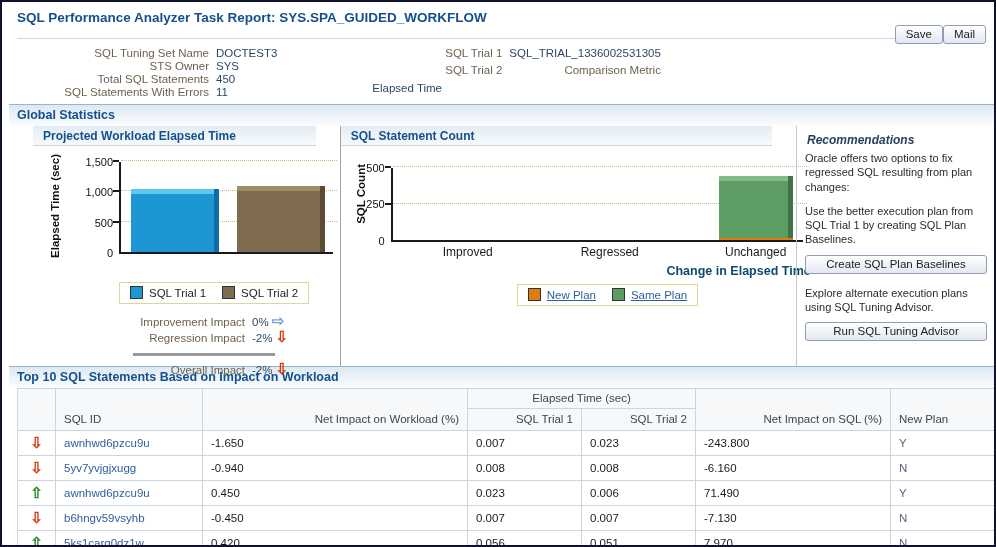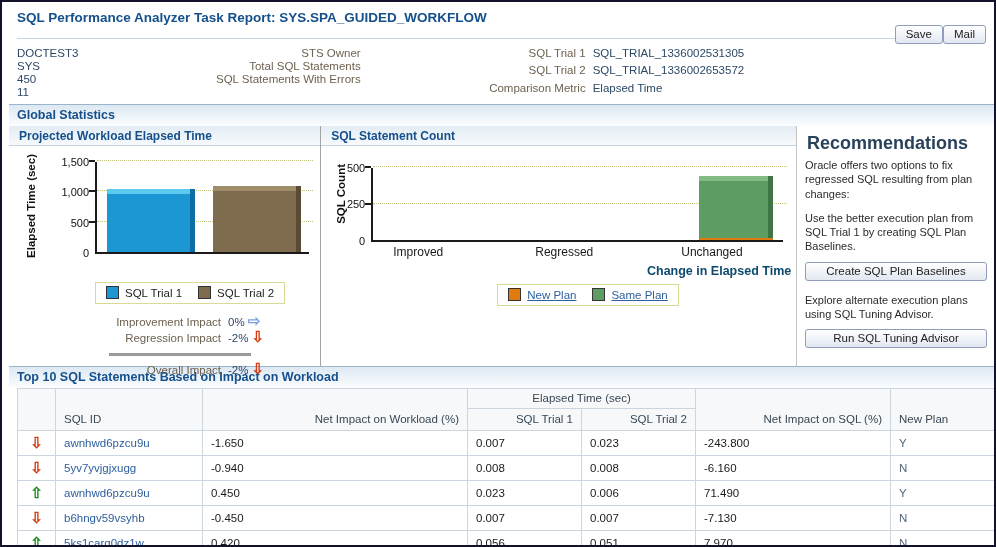--- a/index.html
+++ b/index.html
@@ -29,21 +29,21 @@
   .info-value { color:#2c4866; }
   
   .section-hdr {
     border-top: 1px solid #9ab4cc;
     background: linear-gradient(#dce8f2, #fcfdff);
     color:#15508c; font-weight: bold; font-size: 12.5px;
     padding: 3px 8px 4px; height: 22px;
   }
   
   .panels { display:flex; height: 240px; }
-  .panel { position: relative; }
+  .panel { position: relative; margin-left: 24px; }
   .p1 { width: 314px; }
   .p2 { width: 480px; border-left: 1px solid #a3a3a3; }
   .p3 { width: 198px; border-left: 1px solid #c6c6c6; }
   .panel-hdr {
     background: linear-gradient(#e3ecf4, #f7fafc);
     border-bottom: 1px solid #c5d4e2;
     color:#15508c; font-weight:bold; font-size: 12px; padding: 3px 10px 4px; height: 20px;
     white-space: nowrap;
   }
   
@@ -76,28 +76,28 @@
   [data-trend="flat"] { color:#7d9ede; }
   .impact-divider { margin: 7px 0 6px 100px; width: 142px; height: 3px; background:#9a9a9a; }
   
   .chart2 { position:relative; height: 218px; }
   .plot2 { left: 50px; top: 22px; width: 412px; height: 74px; }
   .stack { position:absolute; bottom:0; left: 326px; width: 74px; display:flex; flex-direction: column-reverse; }
   .seg-new  { background:#e07b10; }
   .seg-same { position:relative; --c:#5d9c62; --ct:#83bb85; --cr:#3f7544; background:var(--c); }
   .seg-same .cap { position:absolute; left:0; right:0; top:0; height:5px; background:var(--ct); }
   .seg-same .rim { position:absolute; top:0; bottom:0; right:0; width:5px; background:var(--cr); }
-  .xcat { position:absolute; top: calc(100% + 5px); width: 110px; text-align:left; font-size: 12px; color:#1a1a1a; }
+  .xcat { position:absolute; top: calc(100% + 5px); width: 110px; text-align:center; font-size: 12px; color:#1a1a1a; }
   .xlab2 { position:absolute; top: 118px; left: 58px; width: 412px; text-align:right;
            font-weight:bold; font-size: 12.5px; color:#0c4a6e; }
   .legend2 { position:absolute; top: 138px; left: 176px; }
   .legend-link { color:#2e5e9e; text-decoration: underline; cursor:pointer; }
   
   .reco { padding: 5px 8px 0 8px; font-size: 11px; color:#2b2b2b; }
-  .reco-title { font-weight: bold; font-size: 18px; color:#29425c; margin: 2px 0 4px 2px; }
+  .reco-title { font-weight: bold; font-size: 12px; color:#29425c; margin: 2px 0 4px 2px; font-style: italic; }
   .reco p { margin-bottom: 10px; line-height: 1.3; }
   .reco .em-btn { display:block; width: 182px; margin: -2px auto 12px; text-align:center; }
   
   .tbl-wrap { padding: 0 8px; }
   table { border-collapse: collapse; width: 980px; font-size: 11.5px; table-layout: fixed; }
   th, td { border: 1px solid #ccd6e0; padding: 3px 8px 4px; }
   thead th { background: #f6f8fa; font-weight: normal; color:#3a4754; }
   th.group { text-align:center; height: 20px; }
   th.vbot { vertical-align: bottom; text-align:left; padding-bottom: 5px; height: 42px; }
   th.vbot.num { text-align: right; }
@@ -118,33 +118,33 @@
     <h1>SQL Performance Analyzer Task Report: SYS.SPA_GUIDED_WORKFLOW</h1>
   </div>
   <div class="hdr-rule"></div>
   <div class="toolbar">
     <button class="em-btn">Save</button>
     <button class="em-btn">Mail</button>
   </div>
 
   <div class="summary">
     <div class="info-grid grp1">
+      <span class="info-label">SQL Tuning Set Name</span>
       <span class="info-value">DOCTEST3</span>
       <span class="info-label">STS Owner</span>
       <span class="info-value">SYS</span>
       <span class="info-label">Total SQL Statements</span>
       <span class="info-value">450</span>
       <span class="info-label">SQL Statements With Errors</span>
       <span class="info-value">11</span>
     </div>
     <div class="info-grid grp2">
       <span class="info-label">SQL Trial 1</span>
       <span class="info-value">SQL_TRIAL_1336002531305</span>
       <span class="info-label">SQL Trial 2</span>
-      <span class="info-value">SQL_TRIAL_1336002653572</span>
       <span class="info-label">Comparison Metric</span>
       <span class="info-value">Elapsed Time</span>
     </div>
   </div>
 
   <div class="section-hdr">Global Statistics</div>
 
   <div class="panels">
 
     <div class="panel p1">

